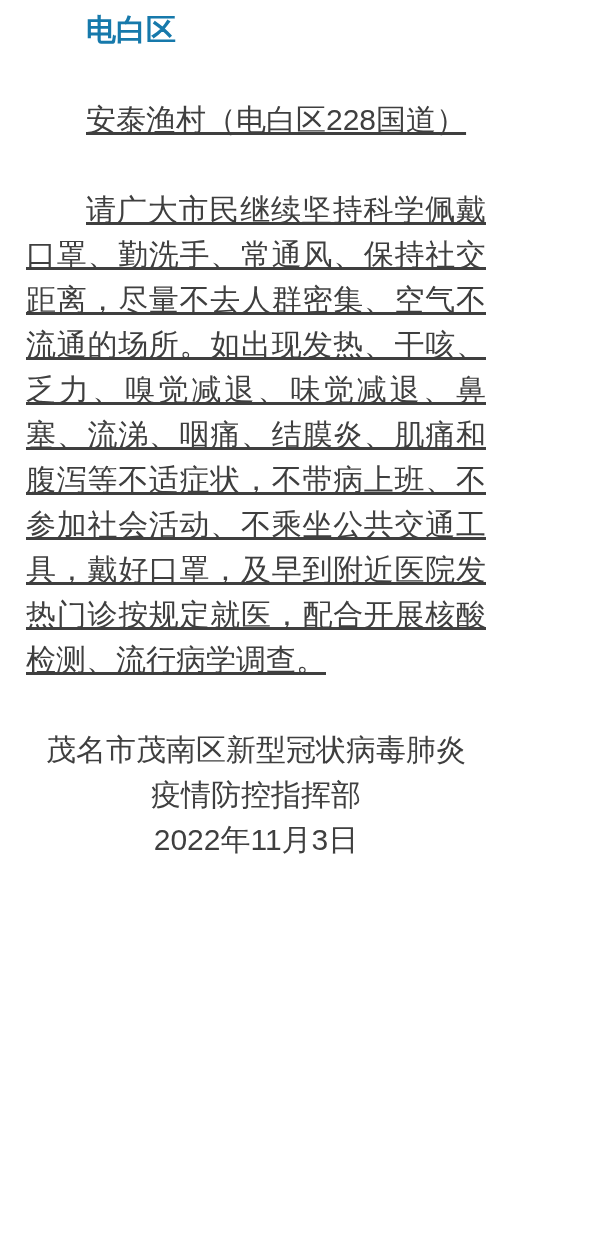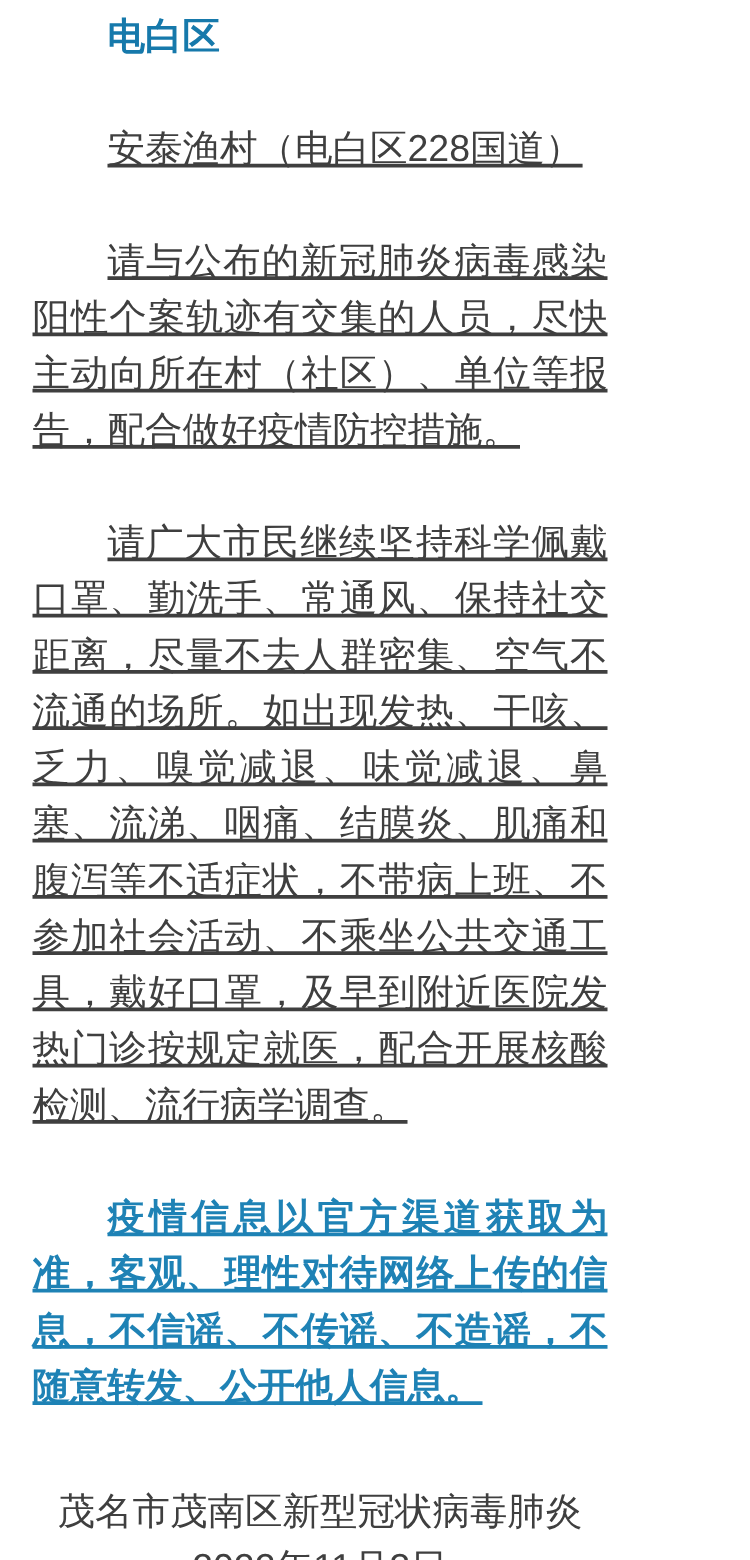--- a/index.html
+++ b/index.html
@@ -55,24 +55,23 @@
 </style>
 </head>
 <body>
 
 <article class="article">
 
   <h2 class="region-heading">电白区</h2>
 
   <p class="para">安泰渔村（电白区228国道）</p>
 
-  <p class="para">请与公布的新冠肺炎病毒感染阳性个案轨迹有交集的人员，尽快主动向所在村（社区）、单位等报告，配合做好疫情防控措施。</p>
 
   <p class="para">请广大市民继续坚持科学佩戴口罩、勤洗手、常通风、保持社交距离，尽量不去人群密集、空气不流通的场所。如出现发热、干咳、乏力、嗅觉减退、味觉减退、鼻塞、流涕、咽痛、结膜炎、肌痛和腹泻等不适症状，不带病上班、不参加社会活动、不乘坐公共交通工具，戴好口罩，及早到附近医院发热门诊按规定就医，配合开展核酸检测、流行病学调查。</p>
 
-  <p class="para notice">疫情信息以官方渠道获取为准，客观、理性对待网络上传的信息，不信谣、不传谣、不造谣，不随意转发、公开他人信息。</p>
 
   <div class="signature">
     <div class="sig-line">茂名市茂南区新型冠状病毒肺炎</div>
+    <div class="sig-line">疫情防控指挥部</div>
     <div class="sig-line">2022年11月3日</div>
   </div>
 
 </article>
 
 </body></html>

